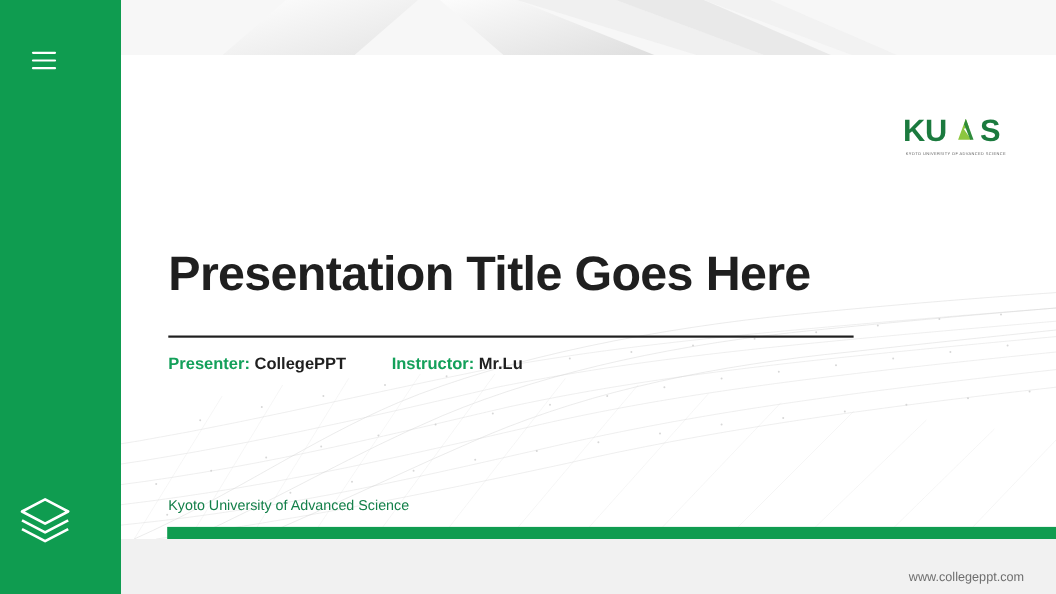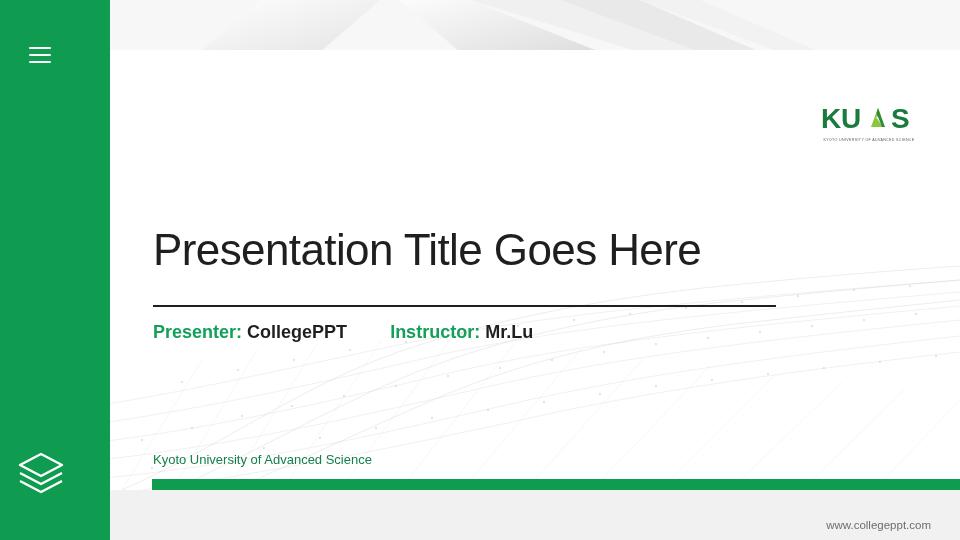--- a/index.html
+++ b/index.html
@@ -98,39 +98,39 @@
     line-height: 1.2;
     white-space: nowrap;
     color: #5d5d5d;
   }
 
   
   .title {
     position: absolute;
     left: 71px; top: 175px;
     font-size: 44px;
-    font-weight: normal;
+    font-weight: bold;
     color: #1f1f1f;
     letter-spacing: -0.6px;
     white-space: nowrap;
     z-index: 4;
   }
   .rule {
     position: absolute;
     left: 71px; top: 255px;
     width: 623px; height: 2px;
     background: #1f1f1f;
     z-index: 4;
   }
   .byline {
     position: absolute;
     left: 71px; top: 272px;
     z-index: 4;
     white-space: nowrap;
-    font-size: 18px;
+    font-size: 15px;
     font-weight: bold;
   }
   .byline .lbl { color: #13a05a; }
   .byline .val { color: #1f1f1f; }
   .byline .gap { display: inline-block; width: 33px; }
 
   .footer-text {
     position: absolute;
     left: 71px; bottom: 23px;
     font-size: 13px;

